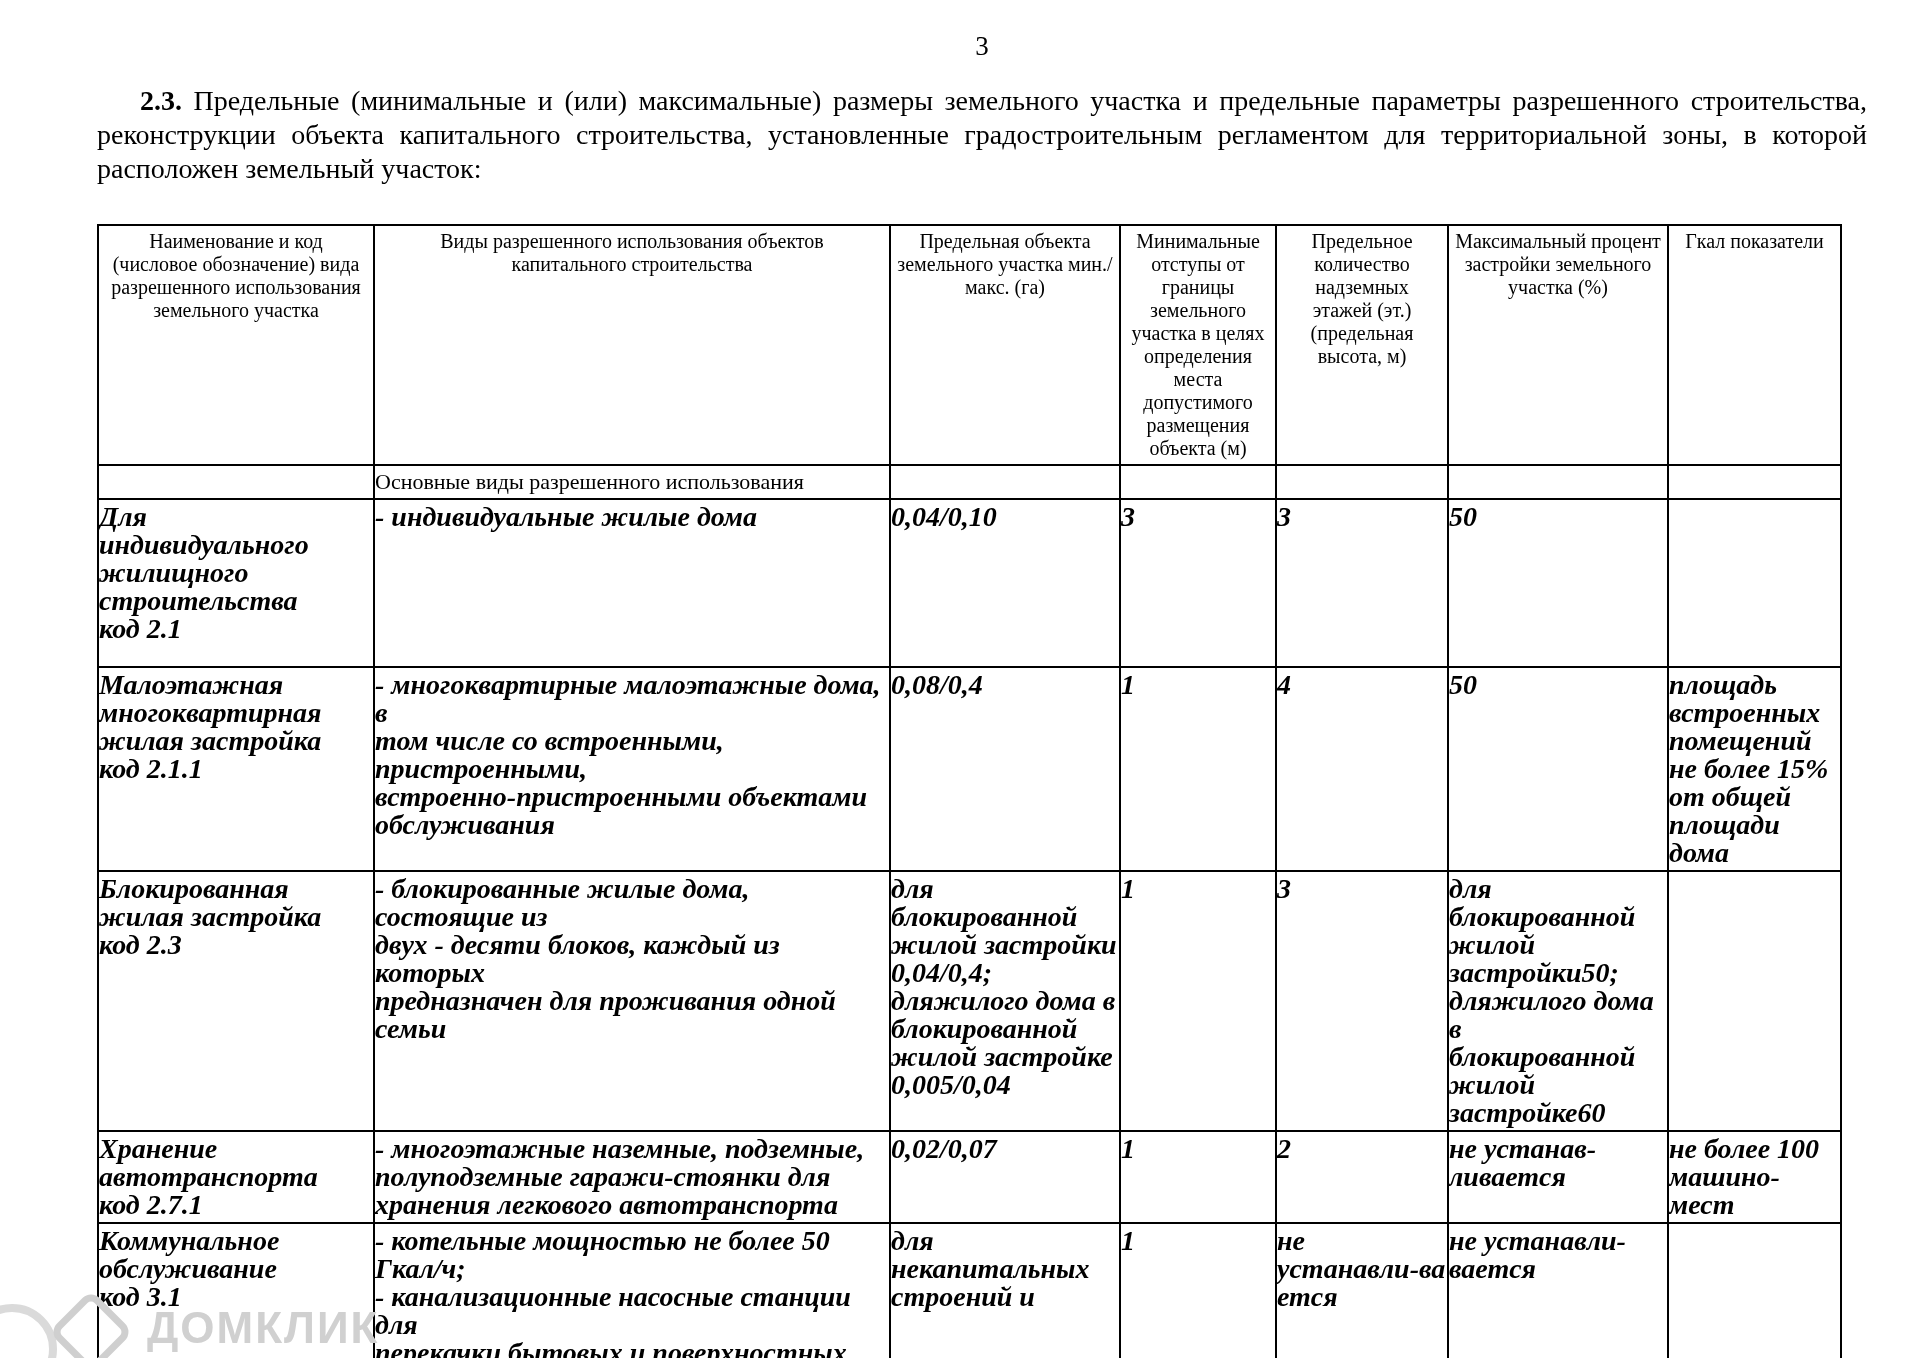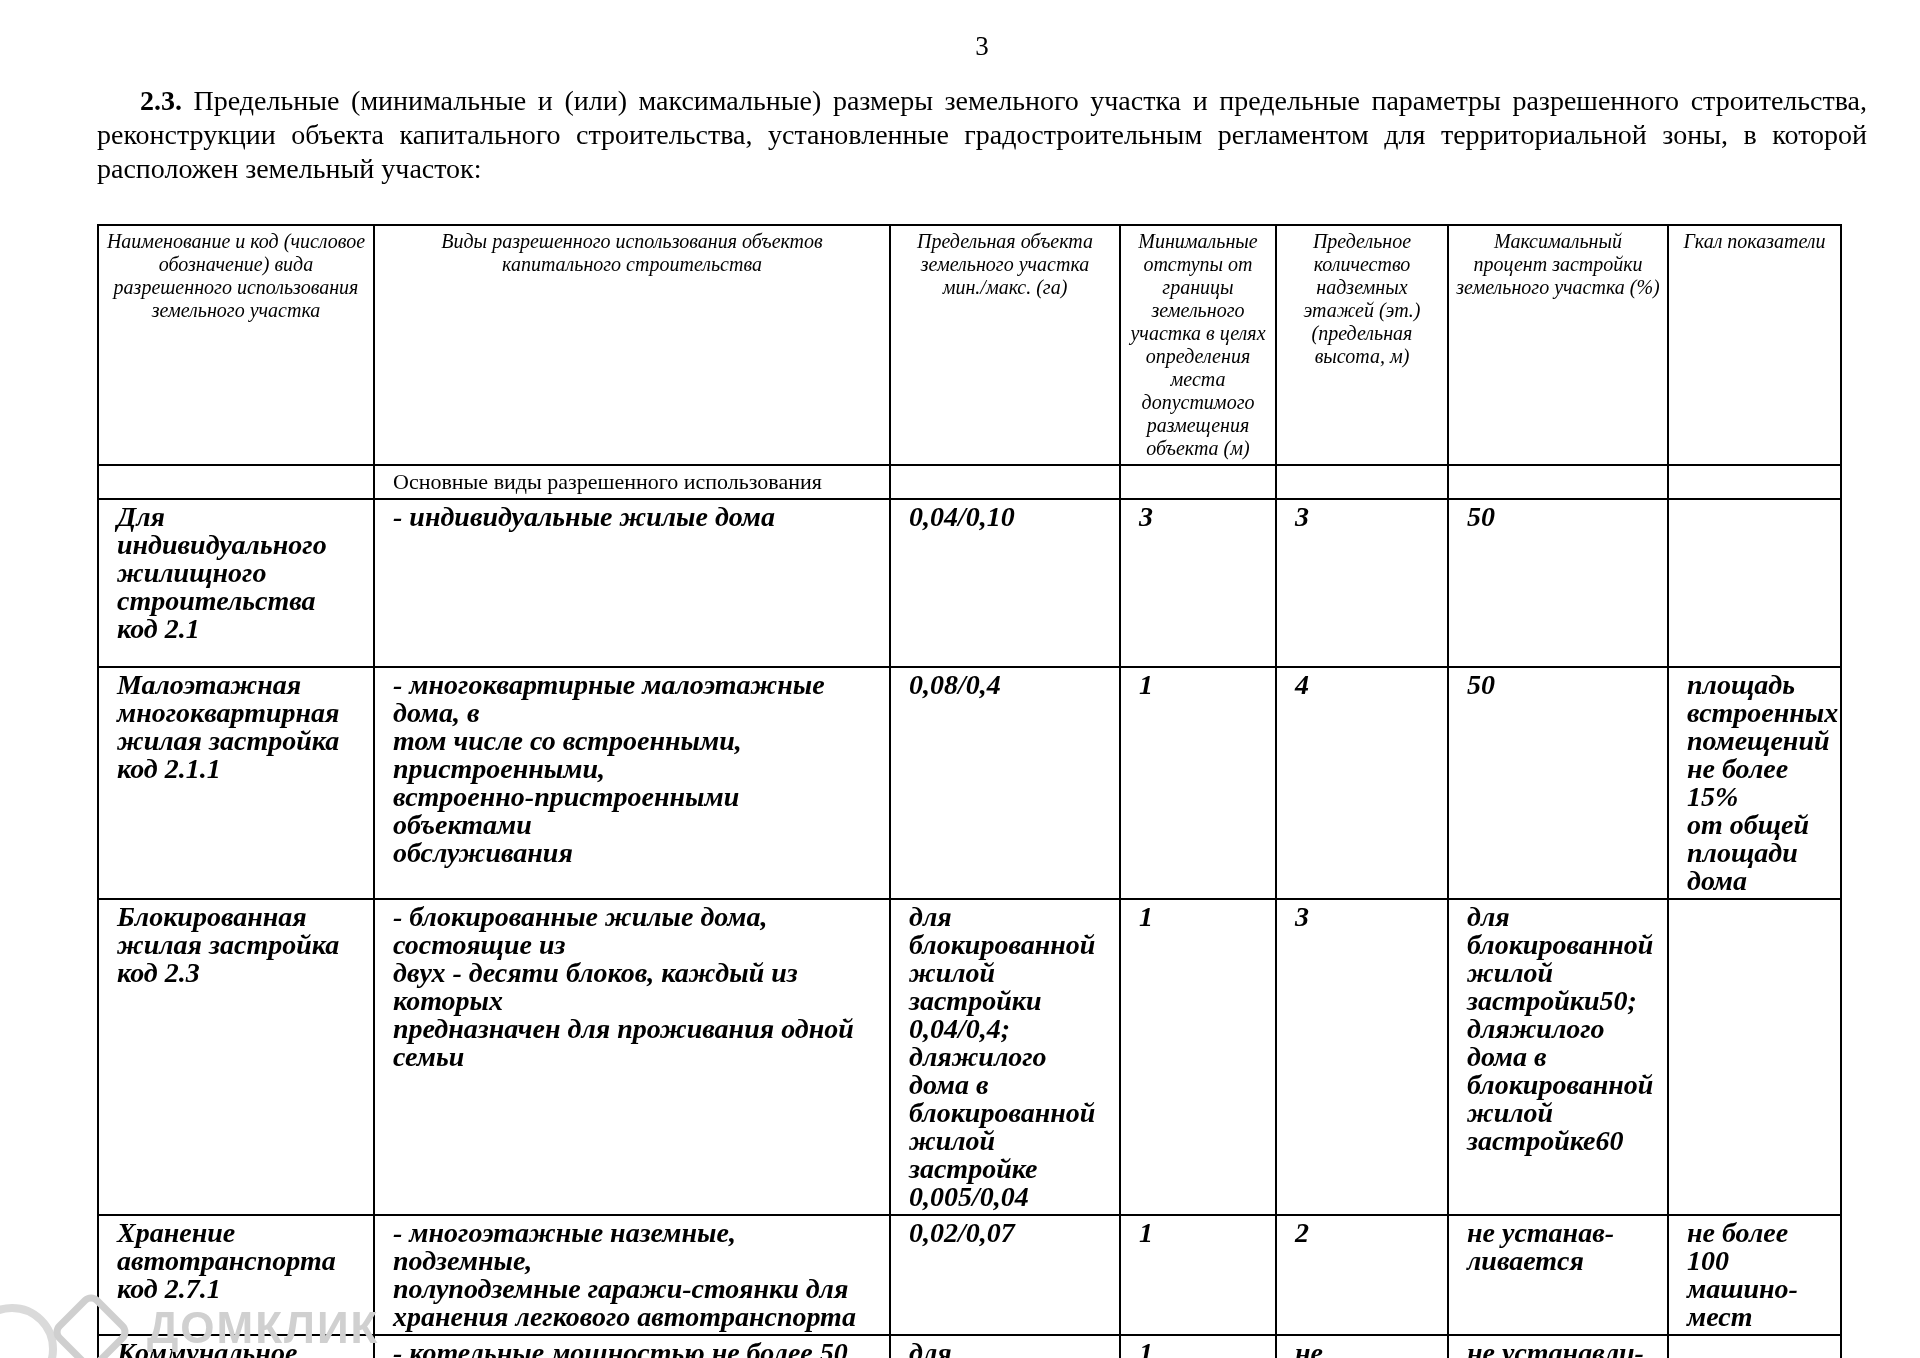--- a/index.html
+++ b/index.html
@@ -9,24 +9,24 @@
     position:relative;overflow:hidden;
   }
   .page{position:absolute;left:97px;top:0;width:1770px;}
   .page-number{margin-top:30px;text-align:center;font-size:27px;line-height:32px;}
   .intro{margin:22px 0 0 0;font-size:28px;line-height:34px;text-align:justify;}
   .intro .b{font-weight:bold;margin-left:43px;}
   table.land-table{
     border-collapse:collapse;table-layout:fixed;width:1743px;margin-top:38px;
   }
   table.land-table td{
-    border:2px solid #000;vertical-align:top;padding:3px 18px;overflow:hidden;
+    border:2px solid #000;vertical-align:top;padding:3px 0;overflow:hidden;
   }
   tr.hdr{height:238px;}
-  tr.hdr td{font-size:20px;line-height:23px;text-align:center;padding:4px 6px;font-style:italic;}
+  tr.hdr td{font-size:20px;line-height:23px;text-align:center;padding:4px 6px;}
   tr.section{height:32px;}
   tr.section td{font-size:22px;line-height:26px;text-align:left;}
   tr.body-row td{
     font-weight:bold;font-style:italic;font-size:28px;line-height:28px;
     white-space:pre-line;
   }
   tr.body-row td.c{}
   tr.r1{height:168px;}
   tr.r2{height:200px;}
   tr.r3{height:228px;}

